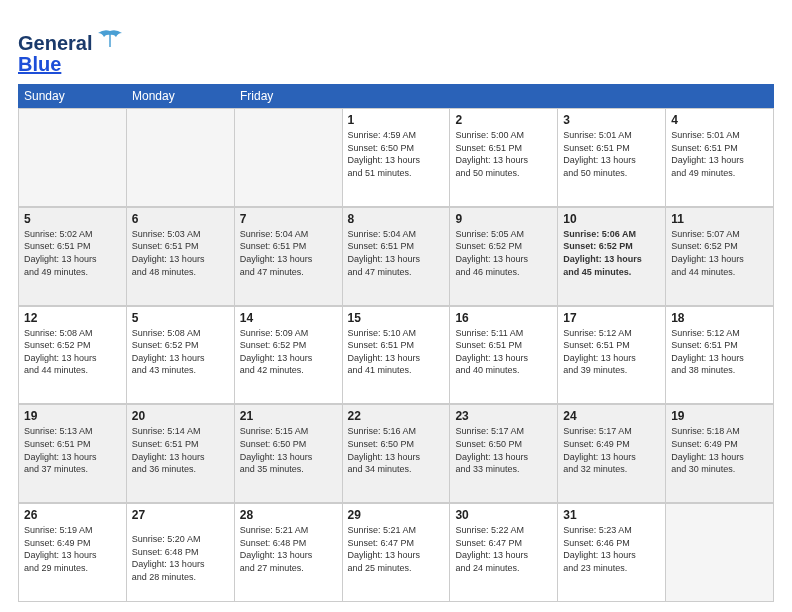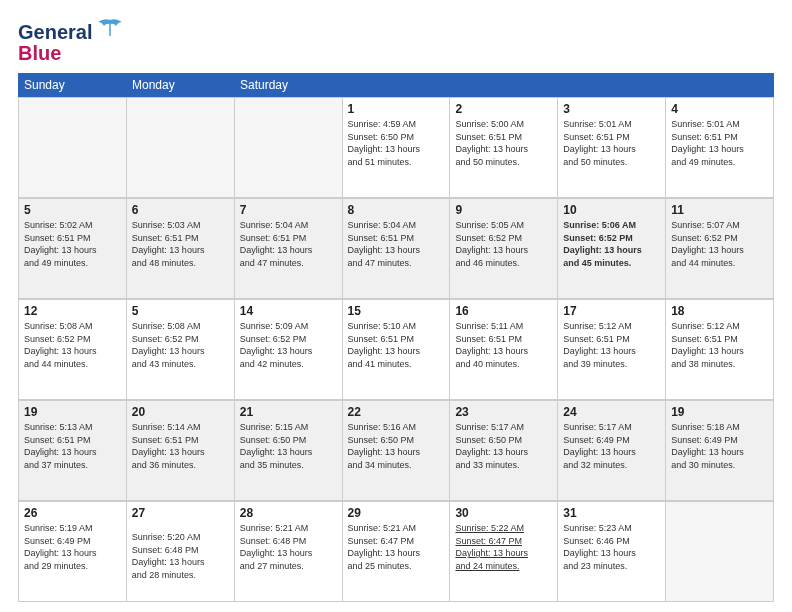--- a/index.html
+++ b/index.html
@@ -15,20 +15,21 @@
       height: 612px;
       padding: 18px 18px 10px 18px;
       display: flex;
       flex-direction: column;
     }
     .header {
       display: flex;
       justify-content: space-between;
       align-items: flex-start;
       margin-bottom: 10px;
+      margin-top: 11px;
     }
     .logo {
       display: flex;
       flex-direction: column;
       align-items: flex-start;
     }
     .title-block {
       text-align: right;
     }
     .calendar-title {
@@ -108,33 +109,33 @@
         <div style="font-size:20px;font-weight:bold;color:#1a3a6b;line-height:1;">
           <span style="color:#1a3a6b;">General</span>
         </div>
         <div style="color:#4a9fd4;font-size:18px;margin-left:2px;">
           <svg width="28" height="22" viewBox="0 0 28 22">
             <path d="M14 2 Q20 0 26 4 Q22 4 20 8 Q18 5 14 6 Q10 5 8 8 Q6 4 2 4 Q8 0 14 2Z" fill="#4a9fd4"></path>
             <path d="M14 6 Q14 14 14 18" stroke="#4a9fd4" stroke-width="1.5" fill="none"></path>
           </svg>
         </div>
       </div>
-      <div style="font-size:20px;font-weight:bold;color:#be185d;line-height:1;margin-top:-2px;">Blue</div>
+      <div style="font-size:20px;font-weight:bold;color:#1d4ed8;line-height:1;margin-top:-2px;text-decoration:underline;">Blue</div>
     </div>
     <div class="title-block">
       <div class="calendar-title"></div>
       <div class="calendar-subtitle"></div>
     </div>
   </div>
 
   <div class="calendar">
     <div class="cal-header" id="cal-header">
         <div class="cal-header-cell">Sunday</div>
         <div class="cal-header-cell">Monday</div>
-        <div class="cal-header-cell">Saturday</div>
+        <div class="cal-header-cell">Friday</div>
       </div>
     <div class="cal-body" id="cal-body">
         <div class="cal-row">
           <div class="cal-cell empty"></div>
           <div class="cal-cell empty"></div>
           <div class="cal-cell empty"></div>
           <div class="cal-cell">
             <span class="day-num">1</span>
             <div class="cell-info" style="white-space: pre-line;">Sunrise: 4:59 AM
 Sunset: 6:50 PM
@@ -340,21 +341,21 @@
           </div>
           <div class="cal-cell">
             <span class="day-num">29</span>
             <div class="cell-info" style="white-space: pre-line;">Sunrise: 5:21 AM
 Sunset: 6:47 PM
 Daylight: 13 hours
 and 25 minutes.</div>
           </div>
           <div class="cal-cell">
             <span class="day-num">30</span>
-            <div class="cell-info" style="white-space: pre-line; text-decoration: underline;">Sunrise: 5:22 AM
+            <div class="cell-info" style="white-space: pre-line;">Sunrise: 5:22 AM
 Sunset: 6:47 PM
 Daylight: 13 hours
 and 24 minutes.</div>
           </div>
           <div class="cal-cell">
             <span class="day-num">31</span>
             <div class="cell-info" style="white-space: pre-line;">Sunrise: 5:23 AM
 Sunset: 6:46 PM
 Daylight: 13 hours
 and 23 minutes.</div>

